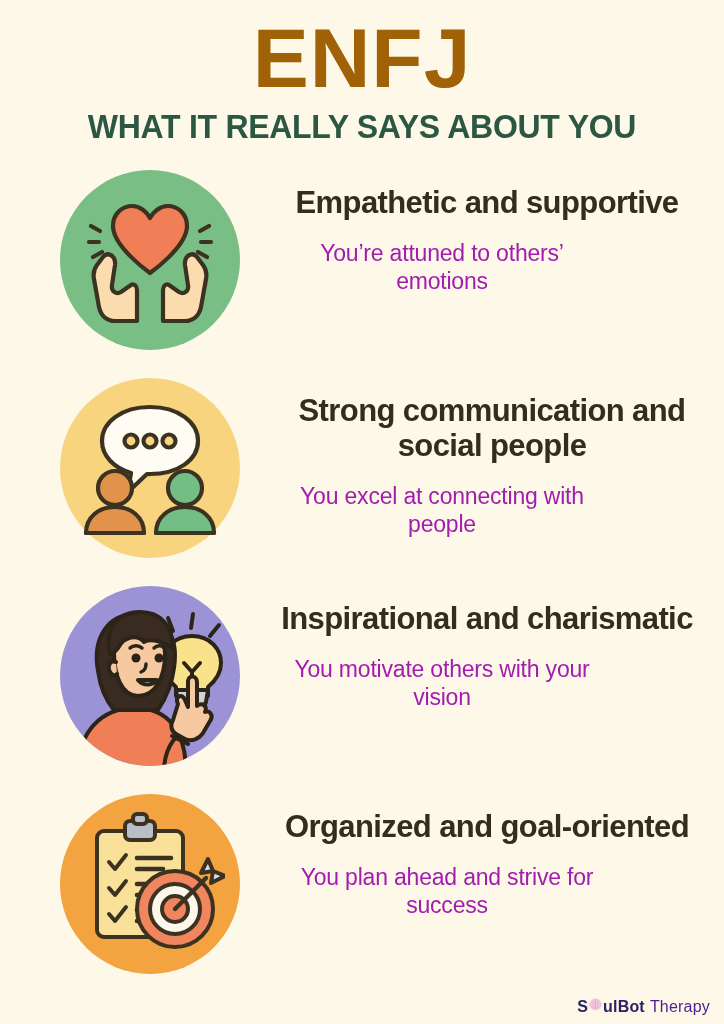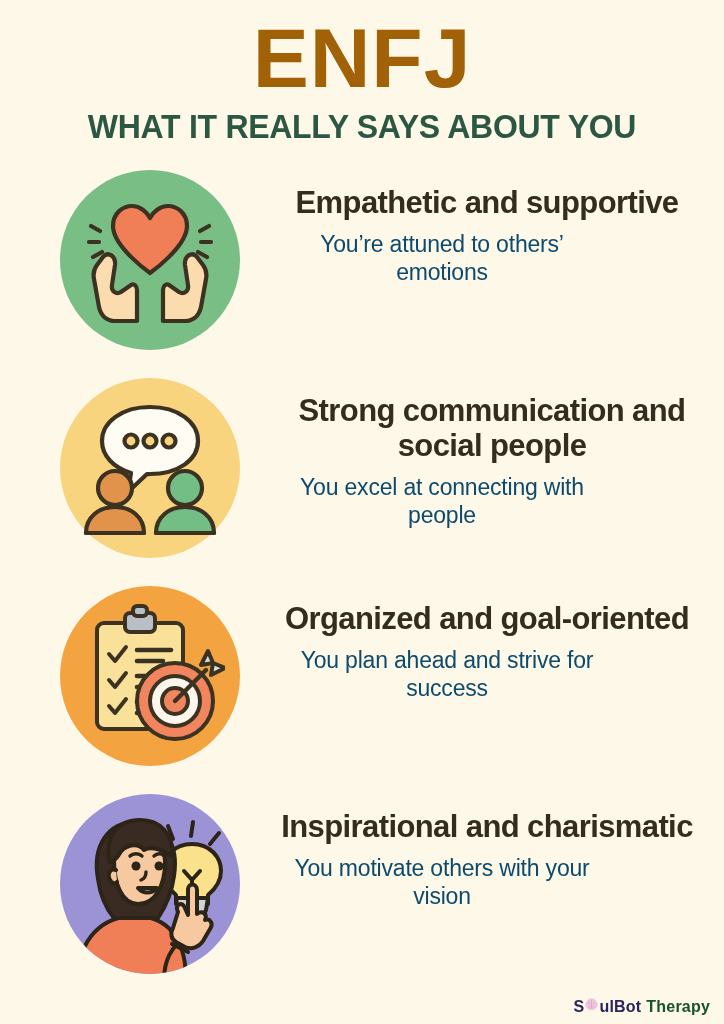--- a/index.html
+++ b/index.html
@@ -83,24 +83,24 @@
     color:#322D1E;
     line-height:1.12;
     letter-spacing:-0.6px;
     max-width:420px;
   }
 
   .row-desc {
     font-family:"Liberation Sans", sans-serif;
     font-size:23px;
     font-weight:normal;
-    color:#0c4a6e;
+    color:#a21caf;
     line-height:1.22;
     letter-spacing:-0.2px;
-    margin-top:9px;
+    margin-top:18px;
     max-width:330px;
   }
 
   .row-2 .row-heading { max-width:430px; }
   .row-3 .row-desc { max-width:340px; }
   .row-4 .row-desc { max-width:330px; }
 
   
   .watermark {
     position:absolute;
@@ -108,21 +108,21 @@
     bottom:8px;
     display:flex;
     align-items:center;
     font-family:"Liberation Sans", sans-serif;
     font-size:16px;
     letter-spacing:0.2px;
     white-space:nowrap;
   }
   .wm-soul { color:#2B2163; font-weight:bold; }
   .wm-brain { display:inline-block; margin:0 0px; vertical-align:-2px; }
-  .wm-therapy { color:#14532d; font-weight:bold; margin-left:5px; }
+  .wm-therapy { color:#4c1d95; font-weight:normal; margin-left:5px; }
 </style>
 </head>
 <body>
 
 <div class="header">
   <div class="main-title">ENFJ</div>
   <div class="sub-title">WHAT IT REALLY SAYS ABOUT YOU</div>
 </div>
 
 <div class="rows">
@@ -171,20 +171,75 @@
 
           <circle cx="110" cy="95" r="17" fill="#72BE84"></circle>
           <path d="M81 140 C 81 124, 94 114, 110 114 C 126 114, 139 124, 139 140 Z" fill="#72BE84"></path>
           <path d="M81 140 L139 140"></path>
         </g>
       </svg>
     </div>
     <div class="row-text">
       <div class="row-heading">Strong communication and social people</div>
       <div class="row-desc">You excel at connecting with people</div>
+    </div>
+  </div>
+
+  <div class="row row-4">
+    <div class="icon-wrap" style="background:#9B93D6;overflow:hidden;">
+      <svg width="180" height="180" viewBox="0 0 180 180">
+        <defs>
+          <clipPath id="circClip">
+              <circle cx="90" cy="90" r="90"></circle>
+            </clipPath>
+        </defs>
+        <g clip-path="url(#circClip)" stroke="#2B2417" stroke-width="4" stroke-linecap="round" stroke-linejoin="round">
+
+          <path d="M113 45 L108 32" fill="none"></path>
+          <path d="M131 42 L133 28" fill="none"></path>
+          <path d="M150 50 L159 39" fill="none"></path>
+
+          <path d="M132 50 C 114 50, 103 63, 103 77 C 103 88, 110 96, 116 101 L 116 110 L 148 110 L 148 101 C 154 96, 161 88, 161 77 C 161 63, 150 50, 132 50 Z" fill="#FAE28C"></path>
+
+          <path d="M124 77 L132 86 L140 77" fill="none"></path>
+          <path d="M132 86 L132 101" fill="none"></path>
+
+          <path d="M116 104 L148 104 L146 116 C 145 119, 142 121, 139 121 L 125 121 C 122 121, 119 119, 118 116 Z" fill="#CFD4D9"></path>
+
+          <path d="M18 186 C 18 145, 42 122, 75 122 C 108 122, 126 145, 126 186 Z" fill="#F07E56"></path>
+
+          <path d="M104 186 C 104 160, 118 146, 133 139" fill="none"></path>
+
+          <path d="M38 85 C 32 52, 48 28, 76 28 C 104 28, 119 50, 114 82 C 112 98, 106 112, 98 124 L 54 124 C 44 112, 40 100, 38 85 Z" fill="#3A2B22"></path>
+
+          <path d="M54 66 C 54 46, 66 36, 80 36 C 96 36, 105 48, 105 68 C 105 92, 95 110, 78 110 C 62 110, 54 90, 54 66 Z" fill="#F7C9A1"></path>
+
+          <path d="M50 68 C 44 42, 58 26, 80 26 C 100 26, 114 40, 112 62 C 104 56, 92 52, 84 56 C 78 48, 64 50, 58 62 C 55 66, 52 68, 50 68 Z" fill="#3A2B22"></path>
+
+          <path d="M56 76 C 50 74, 47 80, 50 86 C 52 90, 56 90, 57 88" fill="#F7C9A1"></path>
+
+          <circle cx="76" cy="72" r="4.5" fill="#2B2417" stroke="none"></circle>
+          <circle cx="99" cy="72" r="4.5" fill="#2B2417" stroke="none"></circle>
+
+          <path d="M70 62 C 73 59, 79 59, 82 62" fill="none" stroke-width="3.4"></path>
+          <path d="M94 62 C 97 59, 102 59, 104 62" fill="none" stroke-width="3.4"></path>
+
+          <path d="M86 78 C 86 83, 84 85, 81 86" fill="none" stroke-width="3.4"></path>
+
+          <path d="M78 94 C 83 100, 92 100, 97 94 Z" fill="#FEFCF3"></path>
+
+          <path d="M118 118 C 115 112, 120 107, 124 112 L 128 121 L 128 95 C 128 89, 137 89, 137 96 L 137 120 C 142 116, 148 120, 145 126 C 150 124, 154 130, 150 135 L 143 147 C 139 153, 132 156, 125 153 L 116 148 C 111 145, 110 139, 113 134 Z" fill="#F7C9A1"></path>
+
+          <path d="M112 150 L128 158" fill="none" stroke-width="4"></path>
+        </g>
+      </svg>
+    </div>
+    <div class="row-text">
+      <div class="row-heading">Inspirational and charismatic</div>
+      <div class="row-desc">You motivate others with your vision</div>
     </div>
   </div>
 
   <div class="row row-3">
     <div class="icon-wrap" style="background:#F3A33F;">
       <svg width="150" height="150" viewBox="0 0 150 150">
         <g stroke="#3B3222" stroke-width="4" stroke-linecap="round" stroke-linejoin="round">
 
           <rect x="22" y="22" width="86" height="106" rx="7" fill="#FAE19A"></rect>
 
@@ -208,75 +263,20 @@
           <path d="M100 100 L131 69" stroke-width="4.4" fill="none"></path>
 
           <path d="M126 64 L133 50 L138 62 Z" fill="#D9DDE0"></path>
           <path d="M136 74 L150 67 L138 62 Z" fill="#D9DDE0"></path>
         </g>
       </svg>
     </div>
     <div class="row-text">
       <div class="row-heading">Organized and goal-oriented</div>
       <div class="row-desc">You plan ahead and strive for success</div>
-    </div>
-  </div>
-
-  <div class="row row-4">
-    <div class="icon-wrap" style="background:#9B93D6;overflow:hidden;">
-      <svg width="180" height="180" viewBox="0 0 180 180">
-        <defs>
-          <clipPath id="circClip">
-              <circle cx="90" cy="90" r="90"></circle>
-            </clipPath>
-        </defs>
-        <g clip-path="url(#circClip)" stroke="#2B2417" stroke-width="4" stroke-linecap="round" stroke-linejoin="round">
-
-          <path d="M113 45 L108 32" fill="none"></path>
-          <path d="M131 42 L133 28" fill="none"></path>
-          <path d="M150 50 L159 39" fill="none"></path>
-
-          <path d="M132 50 C 114 50, 103 63, 103 77 C 103 88, 110 96, 116 101 L 116 110 L 148 110 L 148 101 C 154 96, 161 88, 161 77 C 161 63, 150 50, 132 50 Z" fill="#FAE28C"></path>
-
-          <path d="M124 77 L132 86 L140 77" fill="none"></path>
-          <path d="M132 86 L132 101" fill="none"></path>
-
-          <path d="M116 104 L148 104 L146 116 C 145 119, 142 121, 139 121 L 125 121 C 122 121, 119 119, 118 116 Z" fill="#CFD4D9"></path>
-
-          <path d="M18 186 C 18 145, 42 122, 75 122 C 108 122, 126 145, 126 186 Z" fill="#F07E56"></path>
-
-          <path d="M104 186 C 104 160, 118 146, 133 139" fill="none"></path>
-
-          <path d="M38 85 C 32 52, 48 28, 76 28 C 104 28, 119 50, 114 82 C 112 98, 106 112, 98 124 L 54 124 C 44 112, 40 100, 38 85 Z" fill="#3A2B22"></path>
-
-          <path d="M54 66 C 54 46, 66 36, 80 36 C 96 36, 105 48, 105 68 C 105 92, 95 110, 78 110 C 62 110, 54 90, 54 66 Z" fill="#F7C9A1"></path>
-
-          <path d="M50 68 C 44 42, 58 26, 80 26 C 100 26, 114 40, 112 62 C 104 56, 92 52, 84 56 C 78 48, 64 50, 58 62 C 55 66, 52 68, 50 68 Z" fill="#3A2B22"></path>
-
-          <path d="M56 76 C 50 74, 47 80, 50 86 C 52 90, 56 90, 57 88" fill="#F7C9A1"></path>
-
-          <circle cx="76" cy="72" r="4.5" fill="#2B2417" stroke="none"></circle>
-          <circle cx="99" cy="72" r="4.5" fill="#2B2417" stroke="none"></circle>
-
-          <path d="M70 62 C 73 59, 79 59, 82 62" fill="none" stroke-width="3.4"></path>
-          <path d="M94 62 C 97 59, 102 59, 104 62" fill="none" stroke-width="3.4"></path>
-
-          <path d="M86 78 C 86 83, 84 85, 81 86" fill="none" stroke-width="3.4"></path>
-
-          <path d="M78 94 C 83 100, 92 100, 97 94 Z" fill="#FEFCF3"></path>
-
-          <path d="M118 118 C 115 112, 120 107, 124 112 L 128 121 L 128 95 C 128 89, 137 89, 137 96 L 137 120 C 142 116, 148 120, 145 126 C 150 124, 154 130, 150 135 L 143 147 C 139 153, 132 156, 125 153 L 116 148 C 111 145, 110 139, 113 134 Z" fill="#F7C9A1"></path>
-
-          <path d="M112 150 L128 158" fill="none" stroke-width="4"></path>
-        </g>
-      </svg>
-    </div>
-    <div class="row-text">
-      <div class="row-heading">Inspirational and charismatic</div>
-      <div class="row-desc">You motivate others with your vision</div>
     </div>
   </div>
 
 </div>
 
 <div class="watermark">
   <span class="wm-soul">S</span>
   <span class="wm-brain">
     <svg width="15" height="15" viewBox="0 0 24 24">
       <path d="M12 3 C 8 3, 5.5 5, 5.5 8 C 3.5 8.6, 2.5 10.2, 3.2 12 C 2.4 13.6, 3.4 15.6, 5.2 16 C 5.6 18.8, 8.2 20.6, 11 19.8 L 12 19.5 L 13 19.8 C 15.8 20.6, 18.4 18.8, 18.8 16 C 20.6 15.6, 21.6 13.6, 20.8 12 C 21.5 10.2, 20.5 8.6, 18.5 8 C 18.5 5, 16 3, 12 3 Z" fill="#F2C6DF" stroke="#E5A8CE" stroke-width="1"></path>

